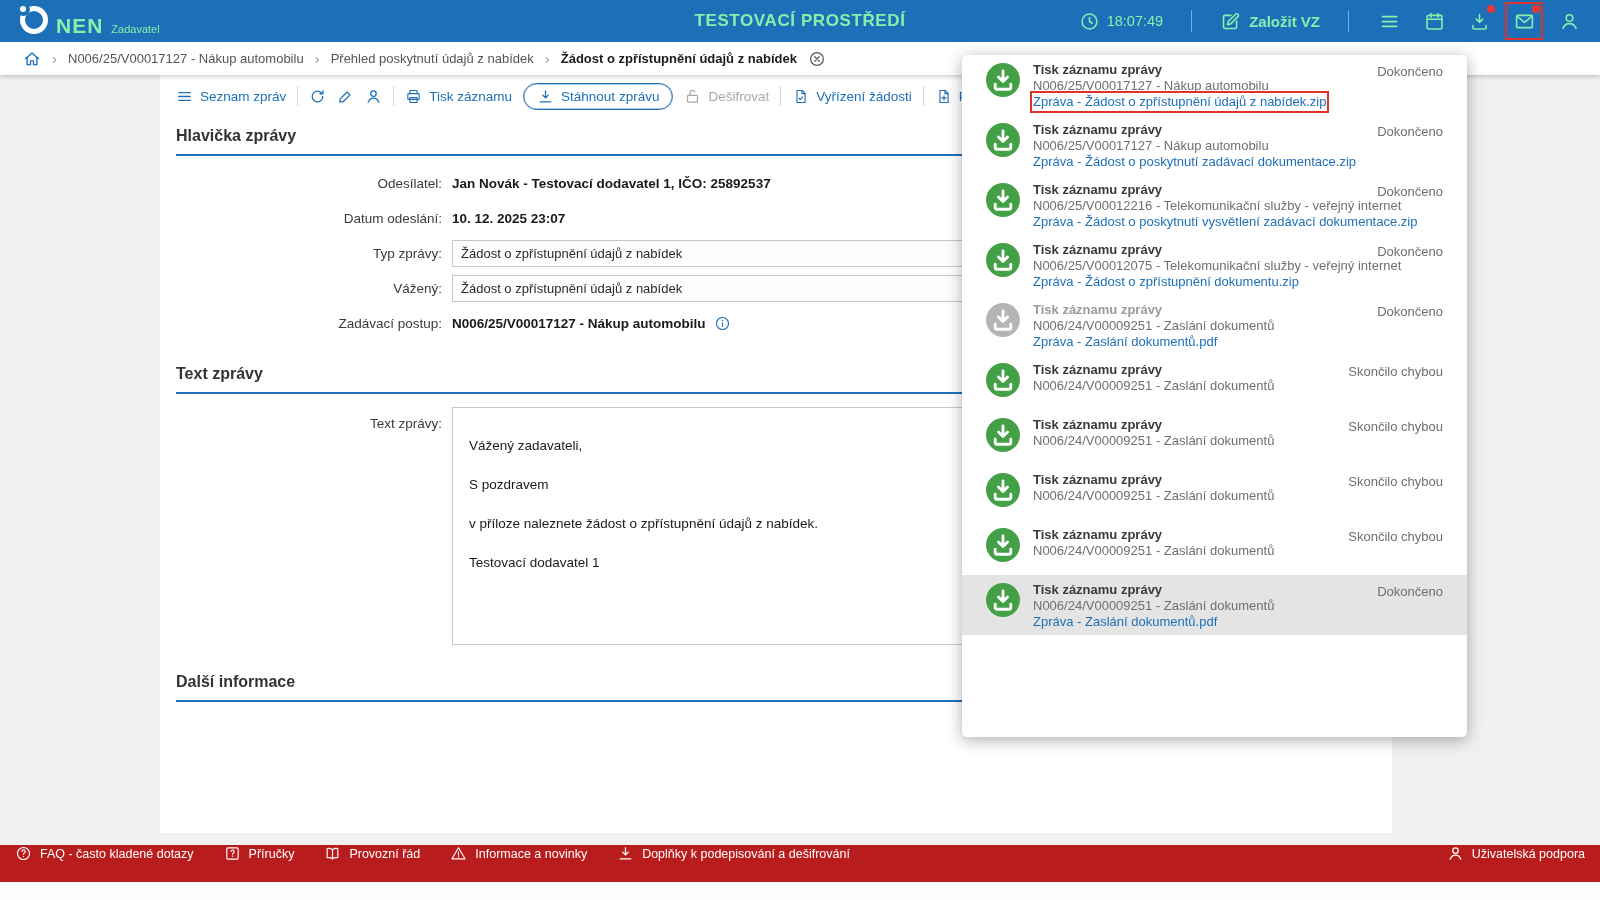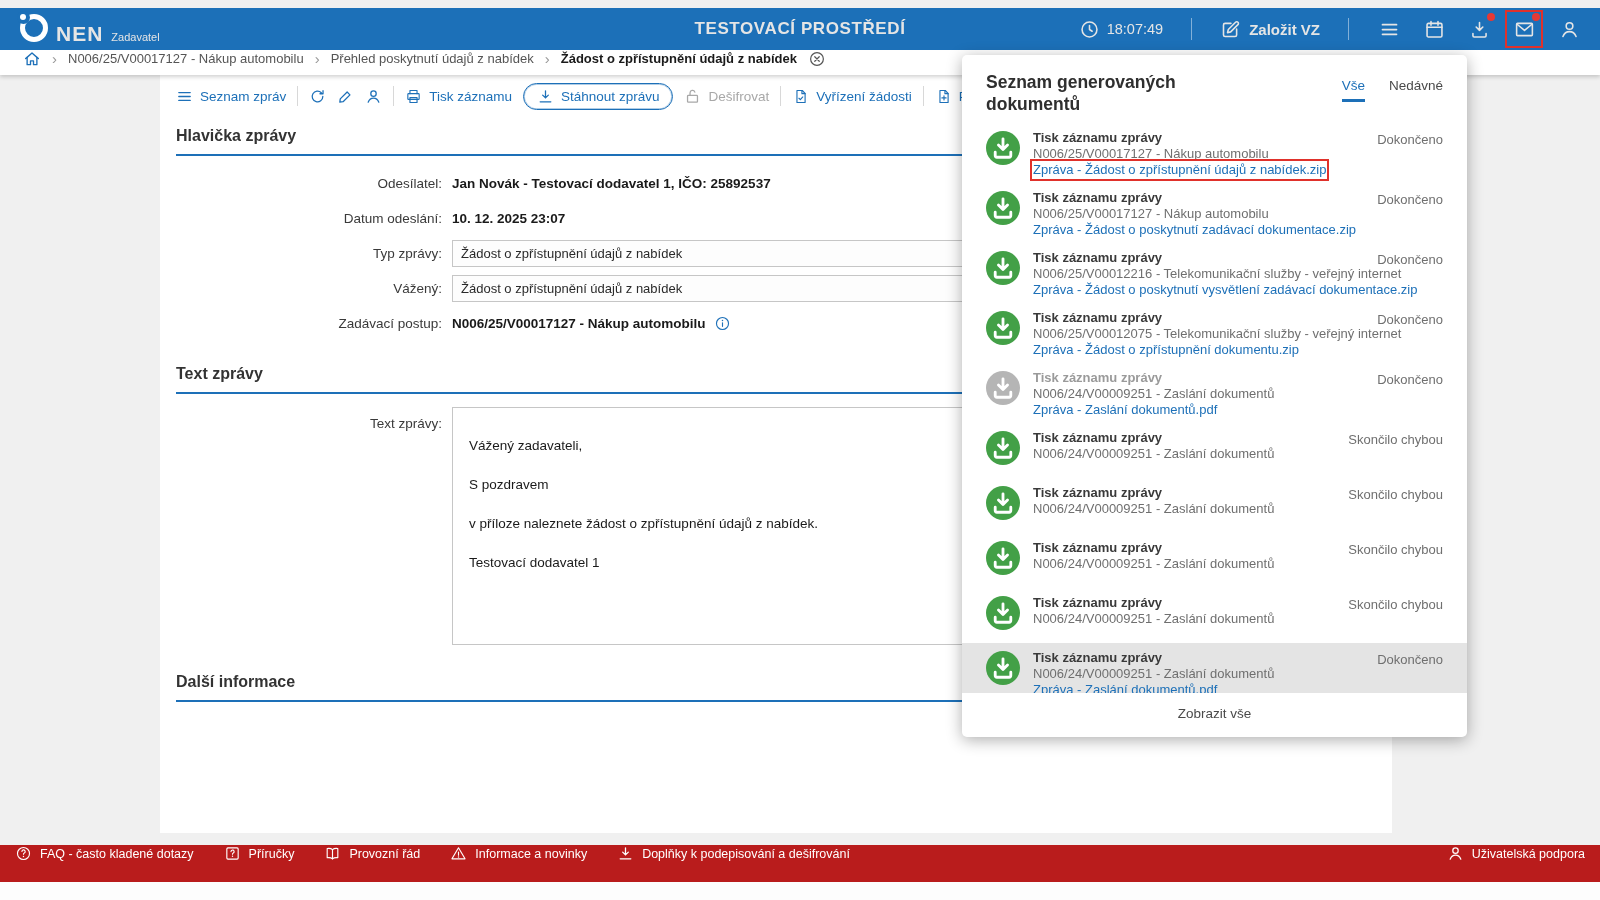--- a/index.html
+++ b/index.html
@@ -11,22 +11,22 @@
     overflow:hidden;
     font-size:13px;
     color:#333;
   }
   [data-interactable="true"] { cursor:pointer; }
   [data-icon] { display:inline-flex; align-items:center; justify-content:center; flex:none; }
   [data-icon] svg { width:100%; height:100%; display:block; }
 
   
   .header {
-    position:absolute; top:8px; left:0; width:1600px; height:42px;
-    background:#1c70b8; color:#e5e5e5; display:flex; align-items:center; z-index:20;
+    position:absolute; top:0; left:0; width:1600px; height:42px;
+    background:#1c70b8; color:#86efac; display:flex; align-items:center; z-index:20;
   }
   .logo-area { display:flex; align-items:flex-end; padding-left:20px; gap:8px; z-index:2; }
   .logo-circle { width:28px; height:28px; border:5px solid #fff; border-radius:50%; position:relative; margin-bottom:2px; }
   .logo-circle::before { content:''; position:absolute; top:-8px; left:-8px; width:13px; height:13px; background:#1c70b8; border-radius:50%; }
   .logo-circle::after { content:''; position:absolute; top:-5px; left:-5px; width:6px; height:6px; background:#fff; border-radius:50%; }
   .brand { font-size:21px; font-weight:bold; letter-spacing:1px; line-height:1; }
   .role { font-size:11px; line-height:1; margin-bottom:1px; }
   .header-title {
     position:absolute; left:0; right:0; text-align:center;
     font-size:17px; font-weight:bold; letter-spacing:.6px; z-index:1;
@@ -375,27 +375,20 @@
     <span class="chevron" data-icon="chevDown" data-interactable="true">
         <svg viewBox="0 0 24 24" fill="none" stroke="currentColor" stroke-width="2.2" stroke-linecap="round" stroke-linejoin="round">
           <path d="m5 8.5 7 7 7-7"></path>
         </svg>
       </span>
   </div>
   <div class="section-rule" data-interactable="false"></div>
 </div>
 
 <div class="panel" data-interactable="false">
-  <div class="panel-head" data-interactable="false">
-    <div class="panel-title" data-interactable="false">Seznam generovaných dokumentů</div>
-    <div class="panel-tabs" id="panel-tabs" data-interactable="false">
-        <div class="tab active" data-interactable="true">Vše</div>
-        <div class="tab" data-interactable="true">Nedávné</div>
-      </div>
-  </div>
   <div class="doc-list" id="doc-list" data-interactable="false">
       <div class="doc-item" data-interactable="true">
         <div class="doc-icon" data-interactable="false" data-icon="docDownload">
           <svg viewBox="0 0 24 24" fill="none" stroke="currentColor" stroke-width="2" stroke-linecap="round" stroke-linejoin="round">
             <path d="M12 5.5v7.5m0 0 3.2-3.2M12 13 8.8 9.8"></path>
             <path d="M6.5 15v2.3c0 .7.5 1.2 1.2 1.2h8.6c.7 0 1.2-.5 1.2-1.2V15"></path>
           </svg>
         </div>
         <div class="doc-main" data-interactable="false"><div class="doc-title" data-interactable="false">Tisk záznamu zprávy</div><div class="doc-sub" data-interactable="false">N006/25/V00017127 - Nákup automobilu</div><a class="doc-link annotated" data-interactable="true">Zpráva - Žádost o zpřístupnění údajů z nabídek.zip</a></div>
         <div class="doc-status" data-interactable="false">Dokončeno</div>
@@ -496,21 +489,20 @@
         <div class="doc-icon" data-interactable="false" data-icon="docDownload">
           <svg viewBox="0 0 24 24" fill="none" stroke="currentColor" stroke-width="2" stroke-linecap="round" stroke-linejoin="round">
             <path d="M12 5.5v7.5m0 0 3.2-3.2M12 13 8.8 9.8"></path>
             <path d="M6.5 15v2.3c0 .7.5 1.2 1.2 1.2h8.6c.7 0 1.2-.5 1.2-1.2V15"></path>
           </svg>
         </div>
         <div class="doc-main" data-interactable="false"><div class="doc-title" data-interactable="false">Tisk záznamu zprávy</div><div class="doc-sub" data-interactable="false">N006/24/V00009251 - Zaslání dokumentů</div><a class="doc-link" data-interactable="true">Zpráva - Zaslání dokumentů.pdf</a></div>
         <div class="doc-status" data-interactable="false">Dokončeno</div>
       </div>
     </div>
-  <div class="panel-footer" data-interactable="true">Zobrazit vše</div>
 </div>
 
 <div class="footer" data-interactable="false">
   <div class="footer-items" id="footer-items">
       <div class="footer-item" data-interactable="true">
         <span class="f-ic" data-interactable="false" data-icon="faq">
           <svg viewBox="0 0 24 24" fill="none" stroke="currentColor" stroke-width="1.6" stroke-linecap="round" stroke-linejoin="round">
             <circle cx="12" cy="12" r="8.5"></circle>
             <path d="M9.8 9.2a2.3 2.3 0 1 1 3.3 2.1c-.8.4-1.1.9-1.1 1.8"></path>
             <circle cx="12" cy="16.3" r="1" fill="currentColor" stroke="none"></circle>

